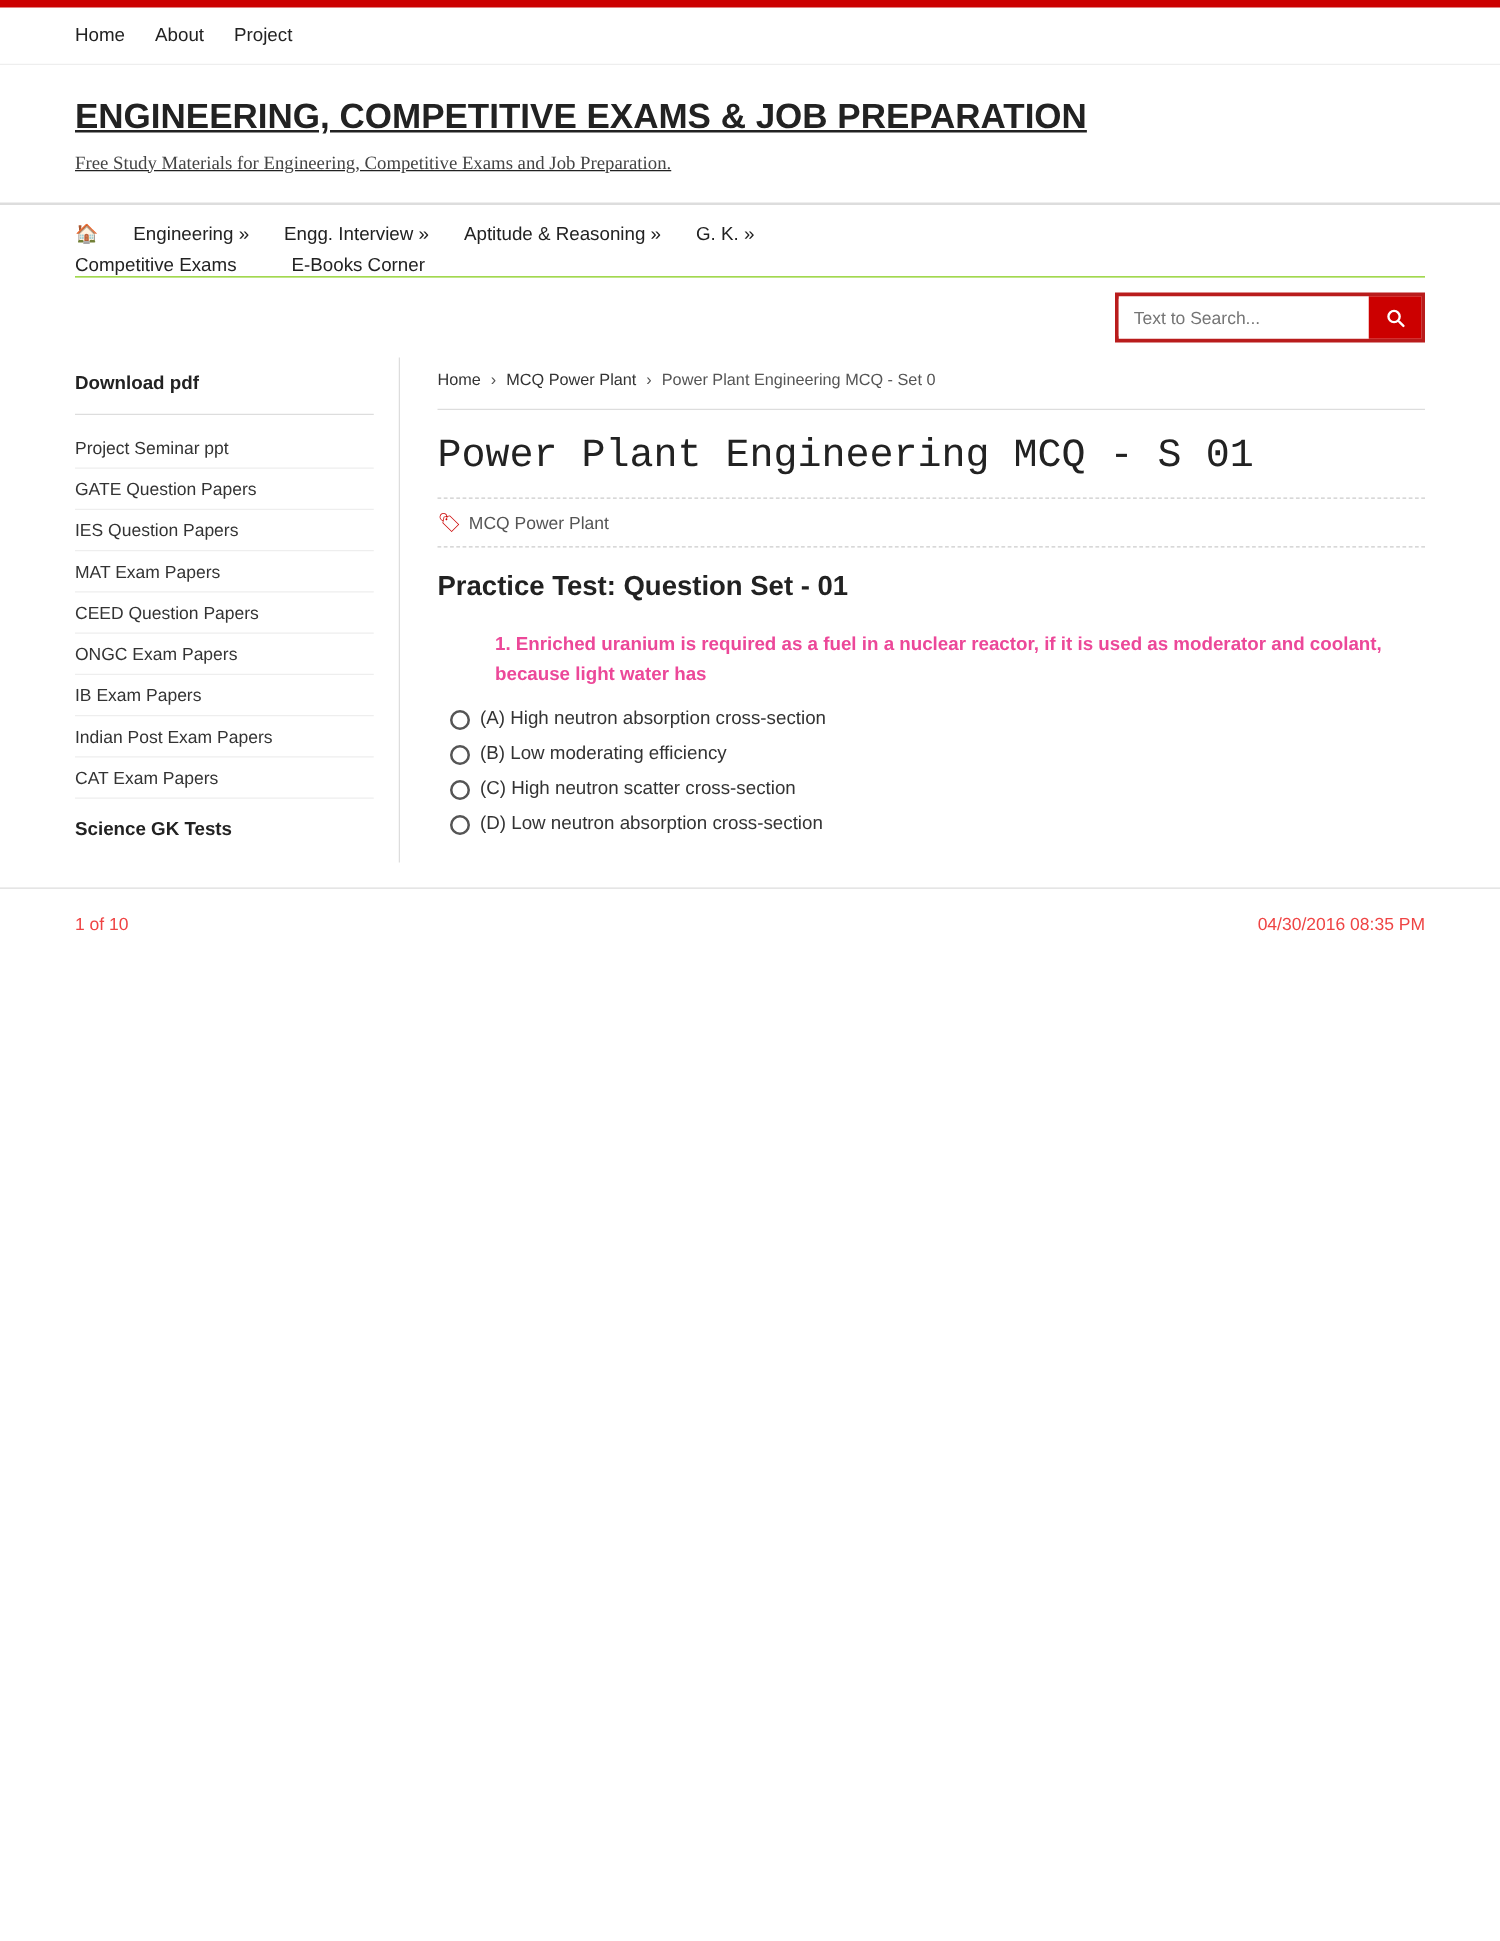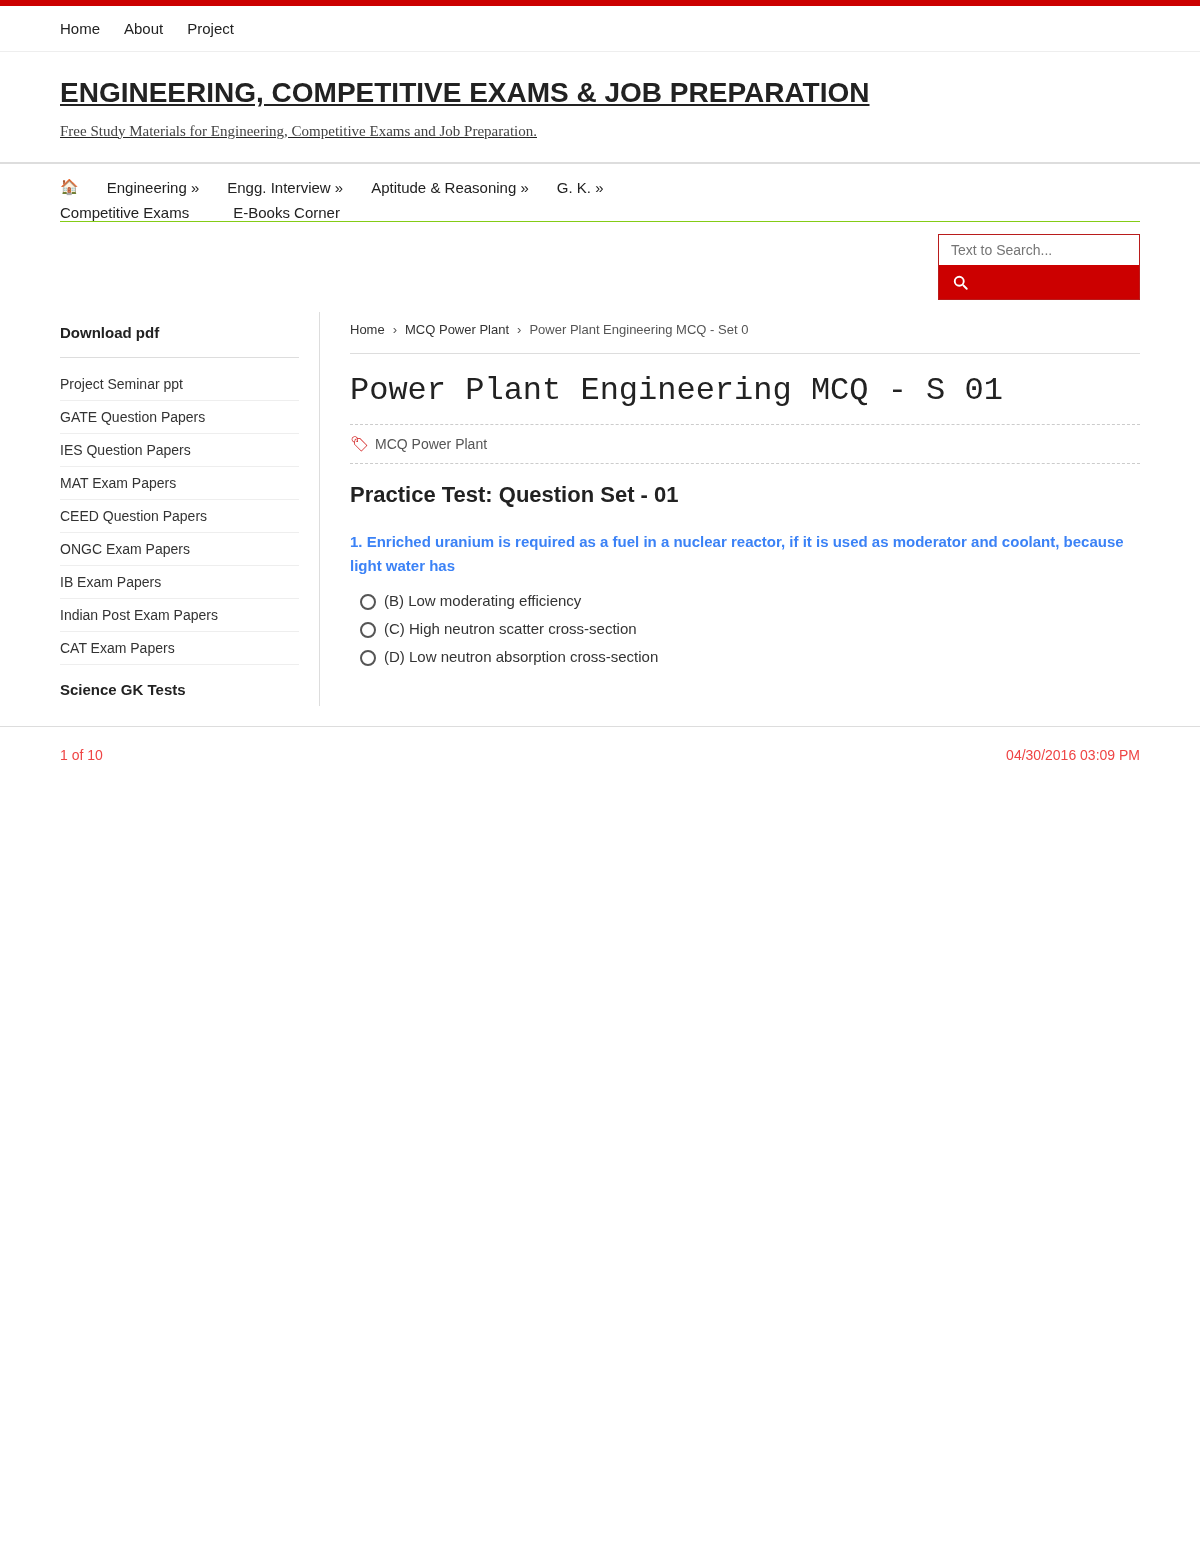--- a/index.html
+++ b/index.html
@@ -14,21 +14,21 @@
     .site-title { font-size: 28px; font-weight: 900; font-family: Arial, sans-serif; text-transform: uppercase; line-height: 1.2; margin-bottom: 10px; }
     .site-desc { font-size: 15px; color: #444; line-height: 1.5; max-width: 480px; }
 
     .main-nav { padding: 14px 60px 0 60px; border-top: 2px solid #ddd; margin-top: 10px; }
     .main-nav-row1 { display: flex; align-items: center; gap: 28px; padding-bottom: 8px; }
     .main-nav-row2 { display: flex; align-items: center; gap: 44px; border-bottom: 1px solid #84cc16; }
     .main-nav-row1 a, .main-nav-row2 a { font-size: 15px; color: #222; text-decoration: none; font-family: Arial, sans-serif; }
     .home-icon { font-size: 20px; color: #222; text-decoration: none; }
 
     .search-row { display: flex; justify-content: flex-end; padding: 12px 60px; }
-    .search-box { display: flex; border: 1px solid #b91c1c; flex-direction: column; }
+    .search-box { display: flex; align-items: center; border: 3px solid #b91c1c; }
     .search-box input { padding: 7px 12px; font-size: 14px; border: none; outline: none; width: 200px; color: #888; font-family: Arial, sans-serif; }
     .search-btn { background: #cc0000; border: none; padding: 8px 12px; cursor: pointer; }
     .search-btn svg { display: block; }
 
     .page-layout { display: flex; padding: 0 60px; gap: 0; }
 
     .sidebar { width: 260px; min-width: 260px; padding-right: 20px; border-right: 1px solid #ddd; }
     .sidebar-download { font-size: 15px; font-weight: bold; color: #222; padding: 12px 0 16px 0; font-family: Arial, sans-serif; border-bottom: 1px solid #ddd; margin-bottom: 10px; }
     .sidebar-item { font-size: 14px; color: #333; padding: 8px 0; border-bottom: 1px solid #eee; font-family: Arial, sans-serif; cursor: pointer; }
     .sidebar-section-title { font-size: 15px; font-weight: bold; color: #222; padding: 16px 0 8px 0; font-family: Arial, sans-serif; }
@@ -41,21 +41,21 @@
     .breadcrumb-sep { color: #888; }
 
     .article-title { font-size: 32px; font-weight: 400; font-family: Liberation Mono, monospace; color: #222; margin-bottom: 14px; line-height: 1.2; }
 
     .tag-line { display: flex; align-items: center; gap: 6px; font-size: 14px; color: #555; font-family: Arial, sans-serif; padding: 10px 0; border-top: 1px dashed #ccc; border-bottom: 1px dashed #ccc; margin-bottom: 18px; }
     .tag-icon { color: #cc0000; font-size: 15px; }
 
     .practice-title { font-size: 22px; font-weight: bold; font-family: Arial, sans-serif; color: #222; margin-bottom: 22px; }
 
     .question-block { margin-bottom: 22px; }
-    .question-text { font-size: 15px; font-weight: bold; font-family: Arial, sans-serif; color: #3b82f6; line-height: 1.6; margin-bottom: 14px; }
+    .question-text { font-size: 15px; font-weight: bold; font-family: Arial, sans-serif; color: #ec4899; line-height: 1.6; margin-bottom: 14px; margin-left: 46px; }
     .options { display: flex; flex-direction: column; gap: 10px; padding-left: 10px; }
     .option { display: flex; align-items: flex-start; gap: 8px; font-size: 15px; font-family: Arial, sans-serif; color: #333; }
     .radio-circle { width: 16px; height: 16px; border: 2px solid #555; border-radius: 50%; display: inline-block; flex-shrink: 0; margin-top: 2px; }
 
     .page-footer { display: flex; justify-content: space-between; padding: 20px 60px; font-size: 14px; color: #ef4444; font-family: Arial, sans-serif; border-top: 1px solid #ddd; margin-top: 20px; }
   </style>
 </head>
 <body>
 
 <div class="top-red-bar"></div>
@@ -127,31 +127,35 @@
       <span>MCQ Power Plant</span>
     </div>
 
     <h2 class="practice-title">Practice Test: Question Set - 01</h2>
 
     <div class="question-block">
       <p class="question-text">1. Enriched uranium is required as a fuel in a nuclear reactor, if it is used as moderator and coolant, because light water has</p>
       <div class="options">
         <label class="option">
           <span class="radio-circle"></span>
+          <span>(A) High neutron absorption cross-section</span>
+        </label>
+        <label class="option">
+          <span class="radio-circle"></span>
           <span>(B) Low moderating efficiency</span>
         </label>
         <label class="option">
           <span class="radio-circle"></span>
           <span>(C) High neutron scatter cross-section</span>
         </label>
         <label class="option">
           <span class="radio-circle"></span>
           <span>(D) Low neutron absorption cross-section</span>
         </label>
       </div>
     </div>
   </main>
 </div>
 
 <footer class="page-footer">
   <span>1 of 10</span>
-  <span>04/30/2016 03:09 PM</span>
+  <span>04/30/2016 08:35 PM</span>
 </footer>
 
 </body></html>

